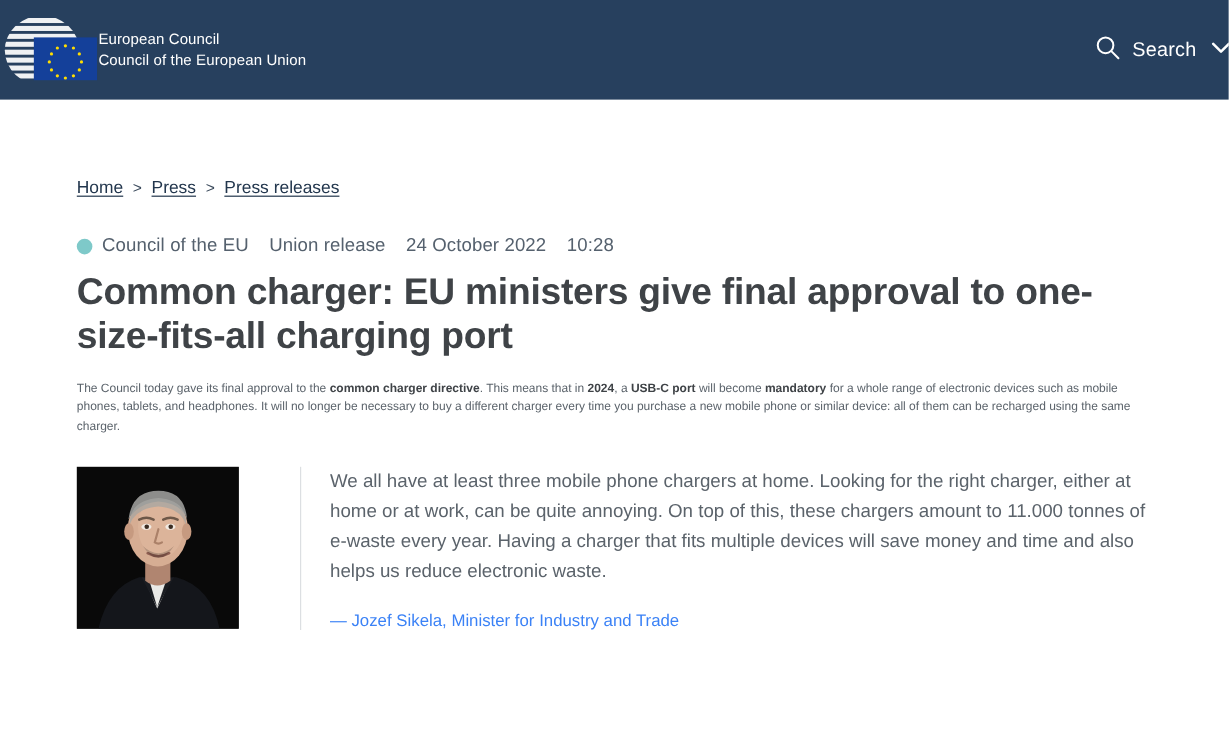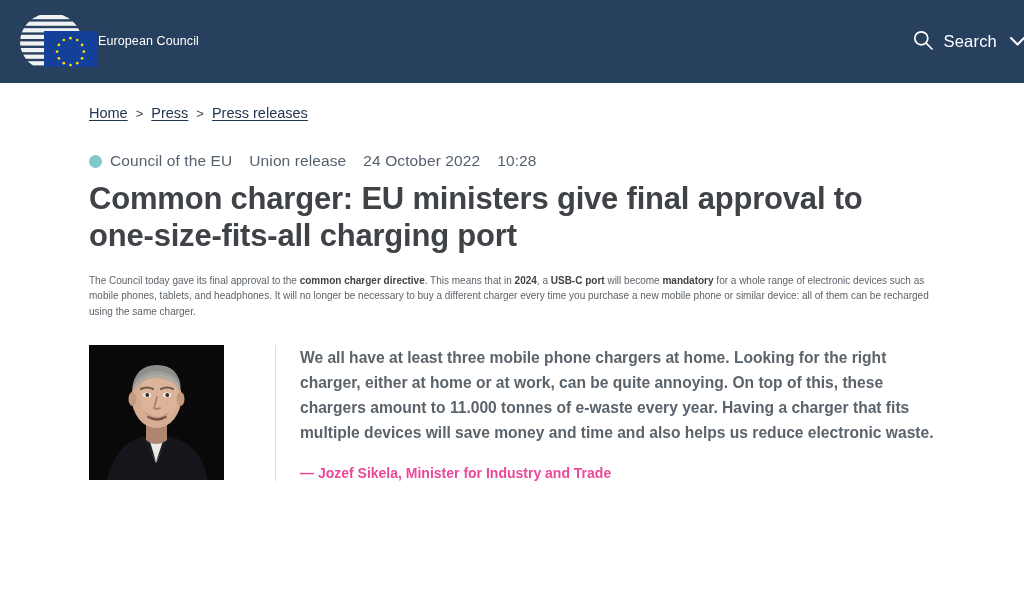--- a/index.html
+++ b/index.html
@@ -17,21 +17,21 @@
     width: 1024px;
     height: 83px;
     background: #27405e;
     display: flex;
     align-items: center;
   }
   .brand {
     display: flex;
     align-items: center;
     height: 68px;
-    padding-left: 16px;
+    padding-left: 0px;
   }
   .logo-mark {
     width: 72px;
     height: 72px;
     position: relative;
     flex: 0 0 auto;
     margin-left: 2px;
   }
   .logo-mark svg { display: block; }
   .brand-text {
@@ -59,21 +59,22 @@
   .search-glyph { display: block; }
   .search-label {
     font-size: 16.5px;
     color: #ffffff;
     letter-spacing: 0.2px;
   }
   .chevron { display: block; margin-left: 2px; }
 
   
   .page {
-    padding: 0 89px;
+    padding: 0 64px;
+    margin-top: 44px;
   }
 
   .breadcrumb {
     display: flex;
     align-items: baseline;
     gap: 8px;
     padding-top: 22px;
     font-size: 14.5px;
     color: #2b3a4a;
   }
@@ -124,21 +125,20 @@
     max-width: 905px;
   }
   p.body-text b { color: #3f4347; font-weight: 700; }
   p.body-text.second { margin-top: 21px; }
 
   
   .quote-block {
     display: flex;
     margin-top: 25px;
     align-items: center;
-    font-weight: bold;
   }
   .portrait {
     width: 135px;
     height: 135px;
     flex: 0 0 auto;
     background: #0a0a0a;
     position: relative;
     overflow: hidden;
   }
   .portrait svg { display:block; }
@@ -152,21 +152,21 @@
   .quote-text {
     margin: 0;
     font-size: 15.6px;
     line-height: 1.62;
     color: #5b636b;
     max-width: 700px;
   }
   .quote-attrib {
     margin: 19px 0 0 0;
     font-size: 14px;
-    color: #ec4899;
+    color: #3b82f6;
   }
 </style>
 </head>
 <body>
 
 <header class="site-header">
 
   <div class="brand">
     <div class="logo-mark">
       <svg width="72" height="72" viewBox="0 0 72 72" aria-hidden="true">
@@ -199,20 +199,21 @@
           <circle cx="19.8" cy="32.2" r="1.35"></circle>
           <circle cx="14.9" cy="27.3" r="1.35"></circle>
           <circle cx="13.1" cy="20.6" r="1.35"></circle>
           <circle cx="14.9" cy="13.9" r="1.35"></circle>
           <circle cx="19.8" cy="9.0" r="1.35"></circle>
         </g>
       </svg>
     </div>
     <div class="brand-text">
       <span class="line1">European Council</span>
+      <span class="line2">Council of the European Union</span>
     </div>
   </div>
 
   <div class="header-search">
     <span class="search-glyph">
       <svg width="22" height="22" viewBox="0 0 22 22" aria-hidden="true">
         <circle cx="9.3" cy="9.3" r="6.5" fill="none" stroke="#ffffff" stroke-width="1.7"></circle>
         <line x1="14.1" y1="14.1" x2="20" y2="20" stroke="#ffffff" stroke-width="1.7" stroke-linecap="round"></line>
       </svg>
     </span>

